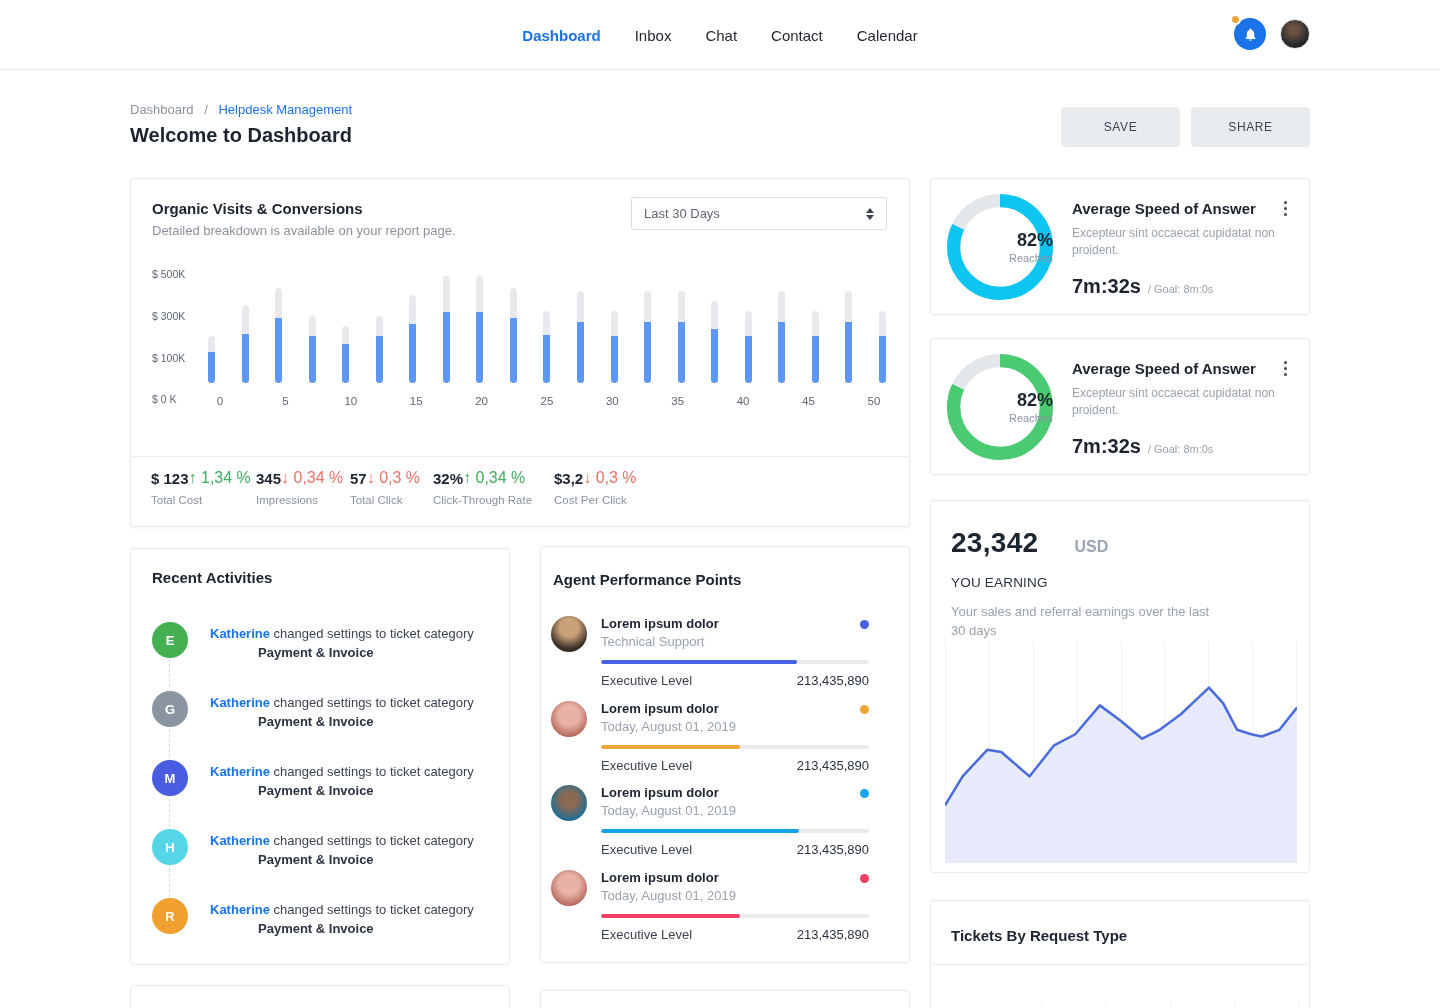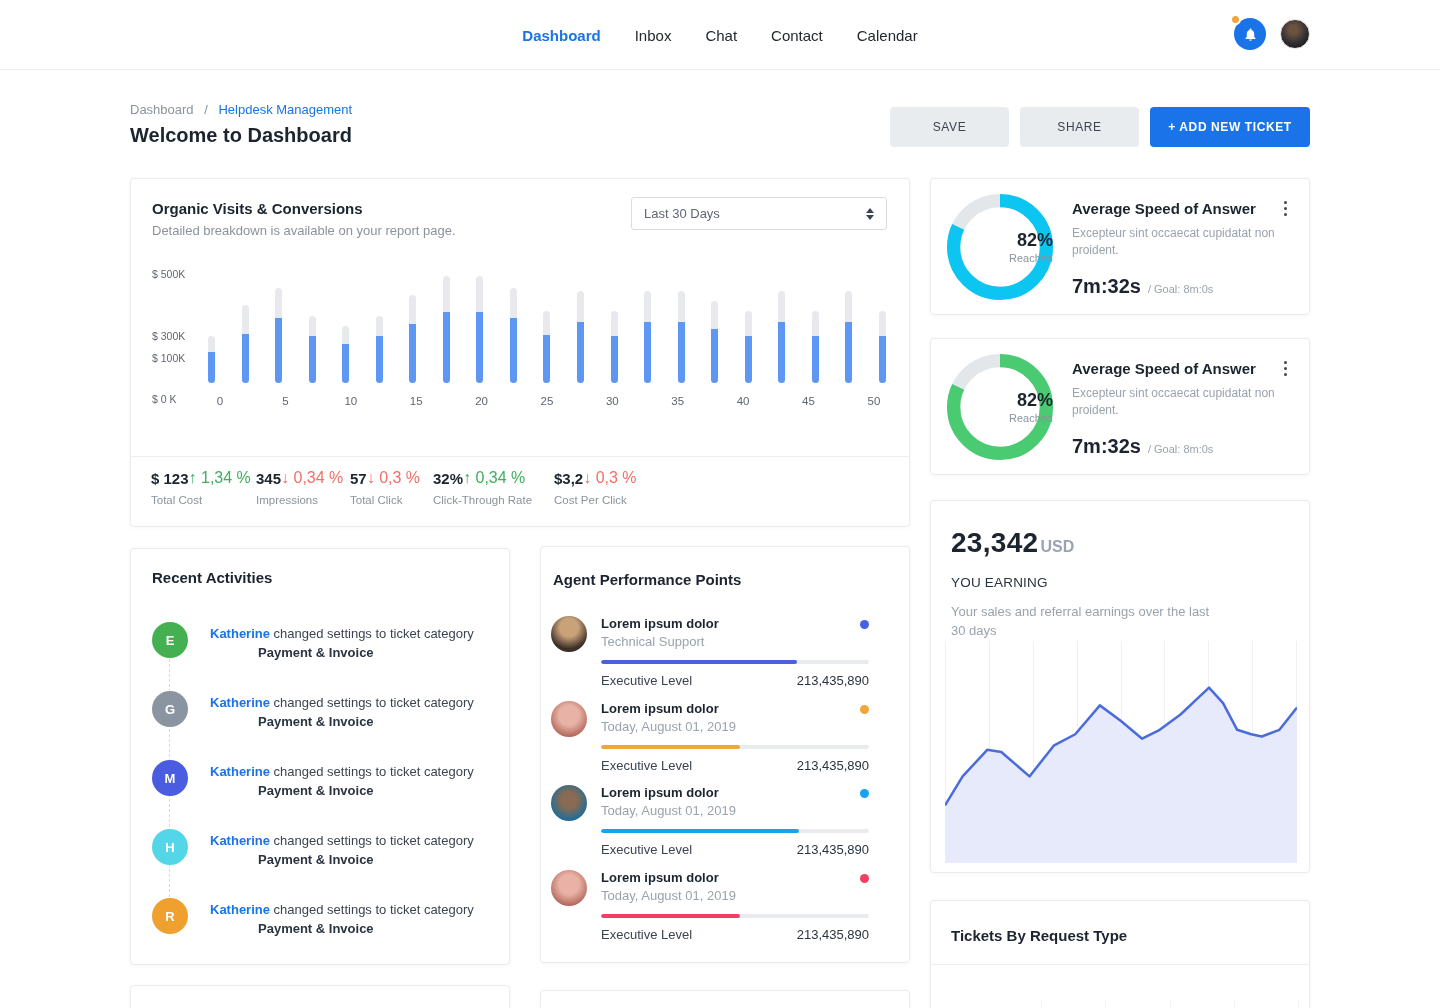--- a/index.html
+++ b/index.html
@@ -109,21 +109,21 @@
   .speed-desc { position:absolute; left:141px; top:46px; width:218px; font-size:12px; line-height:17px; color:#9aa3ad; }
   .speed-time-row { position:absolute; left:141px; top:96px; display:flex; align-items:baseline; gap:7px; }
   .speed-time { font-size:20px; font-weight:700; color:#1c2430; }
   .speed-goal { font-size:11px; color:#9aa3ad; }
   .kebab { position:absolute; right:20px; top:20px; display:flex; flex-direction:column;
     align-items:center; gap:3px; cursor:pointer; padding:2px; }
   .kebab i { width:3px; height:3px; border-radius:50%; background:#42474d; }
 
   
   .card-earn { left:930px; top:500px; width:380px; height:373px; }
-  .earn-amount-row { position:absolute; left:20px; top:26px; display:flex; align-items:baseline; }
+  .earn-amount-row { position:absolute; left:20px; top:26px; display:flex; align-items:baseline;gap:34px; }
   .earn-amount { font-size:28px; font-weight:700; color:#1c2430; letter-spacing:.3px; }
   .earn-cur { font-size:16px; font-weight:700; color:#9aa3b2; margin-left:2px; }
   .earn-label { position:absolute; left:20px; top:74px; font-size:13.5px; color:#2a3340; letter-spacing:.2px; }
   .earn-desc { position:absolute; left:20px; top:101px; width:260px; font-size:13px; line-height:19px; color:#9aa3ad; }
   .earn-chart { position:absolute; left:14px; top:140px; width:352px; height:222px; }
   .earn-grid { position:absolute; inset:0; display:flex; justify-content:space-between; }
   .earn-grid i { width:1px; background:#eef0f4; }
   .earn-svg { position:absolute; inset:0; }
 
   
@@ -163,39 +163,38 @@
 <div class="breadcrumb">
   <span>Dashboard</span>
   <span class="sep">/</span>
   <span class="link">Helpdesk Management</span>
 </div>
 <div class="page-title">Welcome to Dashboard</div>
 
 <div class="actions">
   <button class="btn btn-grey">SAVE</button>
   <button class="btn btn-grey">SHARE</button>
-  <button class="btn btn-primary">+ ADD NEW TICKET</button>
 </div>
 
 <div class="card card-organic">
   <div class="organic-head">
     <div class="card-title">Organic Visits &amp; Conversions</div>
     <div class="card-sub">Detailed breakdown is available on your report page.</div>
   </div>
   <div class="select">
     <span>Last 30 Days</span>
     <span class="arrows">
         <i class="up"></i>
         <i class="dn"></i>
       </span>
   </div>
 
   <div class="y-axis" id="yaxis">
       <div style="top: 0px;">$ 500K</div>
-      <div style="top: 42px; margin-top: 20px;">$ 300K</div>
+      <div style="top: 42px;">$ 300K</div>
       <div style="top: 84px;">$ 100K</div>
       <div style="top: 125px;">$ 0 K</div>
     </div>
   <div class="bars" id="bars">
       <div class="bar" style="height: 47px;">
         <div class="bar-fill" style="height: 31px;"></div>
       </div>
       <div class="bar" style="height: 78px;">
         <div class="bar-fill" style="height: 49px;"></div>
       </div>

